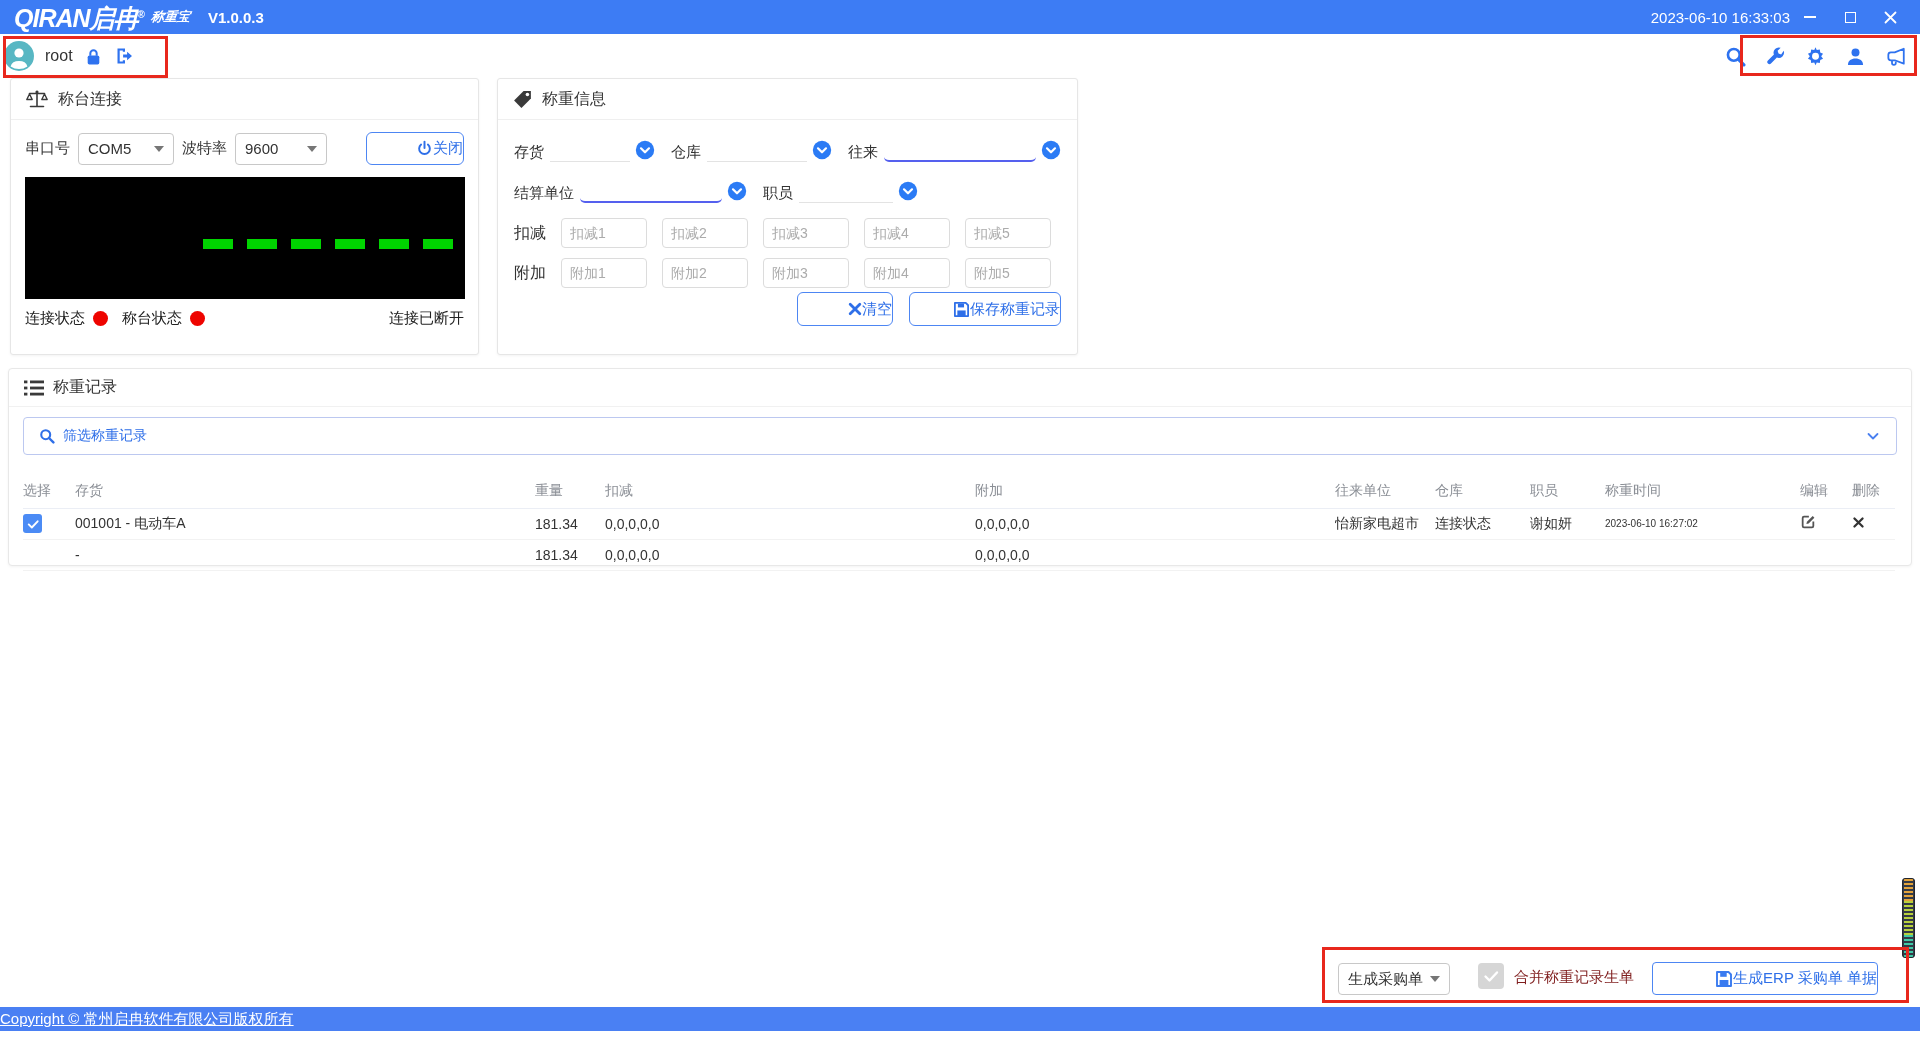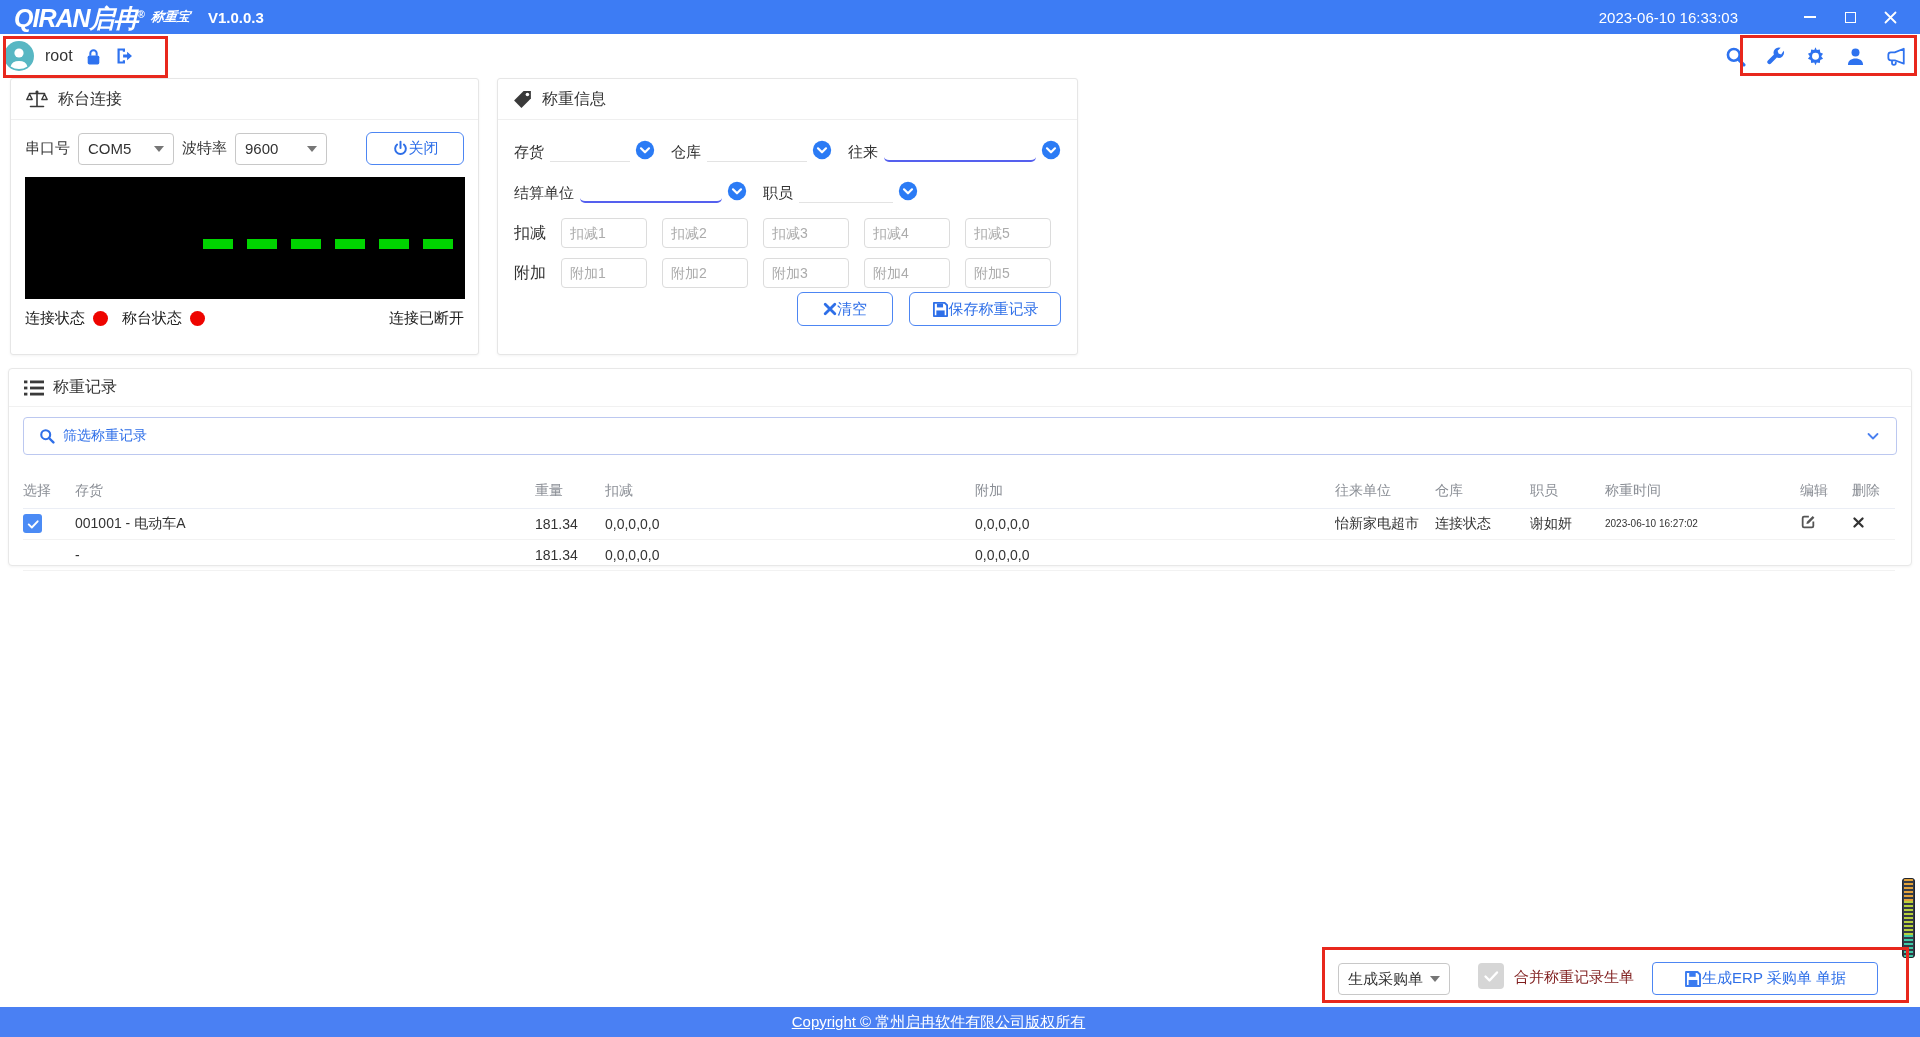--- a/index.html
+++ b/index.html
@@ -8,21 +8,21 @@
   svg{display:block}
   .ic{display:inline-block;flex:0 0 auto}
 
   
   .titlebar{position:absolute;left:0;top:0;width:1920px;height:34px;background:#3d7cf4;display:flex;align-items:center;padding:0 10px 0 14px;color:#fff}
   .brand{font-size:25px;font-weight:bold;font-style:italic;letter-spacing:-1px;line-height:34px}
   .brand-reg{font-size:10px;vertical-align:super;font-style:normal}
   .brand-sub{font-size:13px;font-weight:bold;font-style:italic;margin-left:7px;transform:skewX(-8deg)}
   .version{font-size:15px;font-weight:bold;margin-left:18px}
   .tb-right{margin-left:auto;display:flex;align-items:center}
-  .datetime{font-size:15px;margin-right:52px}
+  .datetime{font-size:15px;}
   .winbtn{width:40px;height:34px;display:flex;align-items:center;justify-content:center;cursor:default}
   .min-line{width:12px;height:2px;background:#fff}
   .max-box{width:11px;height:11px;border:1.6px solid #fff}
 
   
   .userbar{position:absolute;left:0;top:34px;width:1920px;height:44px;background:#fff;display:flex;align-items:center;padding-left:4px;gap:11px}
   .username{font-size:16px;color:#333}
   .topicons{position:absolute;top:34px;right:0;height:44px;display:flex;align-items:center;gap:19px;padding-right:13px;color:#2e72ef}
 
   
@@ -33,21 +33,21 @@
 
   
   .panel{position:absolute;background:#fff;border:1px solid #e6e6e6;border-radius:3px;box-shadow:0 1px 3px rgba(0,0,0,.05)}
   .p-head{height:41px;display:flex;align-items:center;gap:9px;padding:0 14px;border-bottom:1px solid #efefef;font-size:16px;color:#333}
 
   .scale-panel{left:10px;top:78px;width:469px;height:277px}
   .conn-row{display:flex;align-items:center;gap:8px;padding:12px 14px 0}
   .lbl{font-size:15px;color:#333;white-space:nowrap}
   .sel{display:flex;align-items:center;justify-content:space-between;border:1px solid #c8c8c8;border-radius:4px;background:#fff;height:32px;padding:0 9px;font-size:15px;color:#333;cursor:pointer}
   .tri{width:0;height:0;border-left:5px solid transparent;border-right:5px solid transparent;border-top:6px solid #767676}
-  .obtn{display:inline-flex;align-items:center;justify-content:center;border:1px solid #4d86f3;border-radius:6px;background:#fff;color:#2e6fe8;font-size:15px;cursor:pointer}
+  .obtn{display:inline-flex;align-items:center;justify-content:flex-end;border:1px solid #4d86f3;border-radius:6px;background:#fff;color:#2e6fe8;font-size:15px;cursor:pointer}
   .close-btn{margin-left:auto;width:98px;height:33px}
   .led{position:relative;margin:12px 14px 0;width:440px;height:122px;background:#000}
   .dash{position:absolute;top:62px;width:30px;height:10px;background:#00d400}
   .status-row{display:flex;align-items:center;padding:10px 14px 0;font-size:15px;color:#222}
   .dot{width:15px;height:15px;border-radius:50%;background:#ee0400;margin-left:8px}
   .conn-status{margin-left:auto}
 
   .weigh-panel{left:497px;top:78px;width:581px;height:277px}
   .w-body{padding:10px 16px 0}
   .frow{display:flex;align-items:flex-end;height:32px}
@@ -82,21 +82,21 @@
   .erp-btn{position:absolute;left:1652px;top:962px;width:226px;height:33px;border-radius:4px}
 
   
   .scrollind{position:absolute;left:1902px;top:878px;width:13px;height:80px;background:#343a46;border-radius:3px;border:1px solid #22262e;overflow:hidden;cursor:grab}
   .si-seg{width:9px;margin:0 auto}
   .si-a{height:22px;background:repeating-linear-gradient(to bottom,#e2a23a 0 2px,#343a46 2px 4px)}
   .si-b{height:34px;background:repeating-linear-gradient(to bottom,#b8d03c 0 2px,#343a46 2px 4px)}
   .si-c{height:22px;background:repeating-linear-gradient(to bottom,#3fc9a6 0 2px,#343a46 2px 4px)}
 
   
-  .footer{position:absolute;left:0;top:1007px;width:1920px;height:30px;background:#4a80f3;display:flex;align-items:center;justify-content:center;padding-right:43px}
+  .footer{position:absolute;left:0;top:1007px;width:1920px;height:24px;background:#4a80f3;display:flex;align-items:center;justify-content:flex-start;padding-right:43px}
   .copy{color:#fff;font-size:15px;text-decoration:underline;cursor:pointer}
 </style>
 </head>
 <body>
 
 <div class="titlebar">
   <span class="brand"><span>QIRAN启冉</span><span class="brand-reg">®</span></span>
   <span class="brand-sub">称重宝</span>
   <span class="version">V1.0.0.3</span>
   <span class="tb-right">

